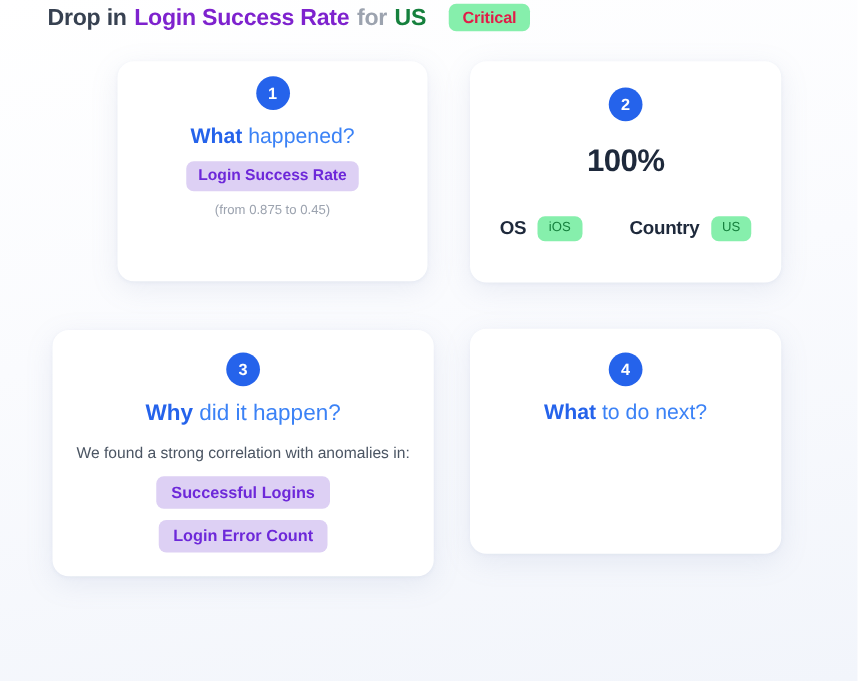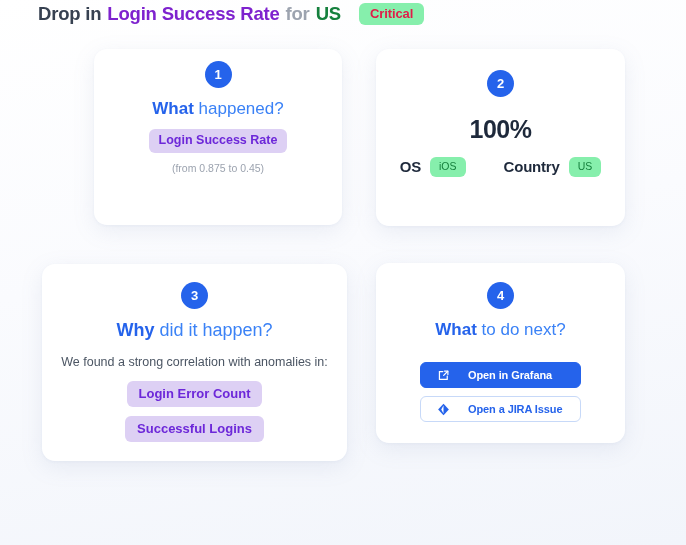--- a/index.html
+++ b/index.html
@@ -125,21 +125,21 @@
   #card-2 .num-circle { margin-top: 21px; }
   .big-pct {
     margin-top: 17px;
     font-size: 25px;
     font-weight: bold;
     color: #1e293b;
     letter-spacing: -0.5px;
     line-height: 30px;
   }
   .dim-row {
-    margin-top: 13px;
+    margin-top: 29px;
     display: flex;
     justify-content: center;
     align-items: center;
     gap: 38px;
   }
   .dim {
     display: flex;
     align-items: center;
     gap: 9px;
   }
@@ -255,45 +255,23 @@
   </div>
 </div>
 
 <div class="card" id="card-3">
   <div class="num-circle">3</div>
   <div class="card-heading">
     <span class="kw">Why</span><span> did it happen?</span>
   </div>
   <div class="corr-text">We found a strong correlation with anomalies in:</div>
   <div class="pill-stack">
+    <span class="pill-purple">Successful Logins</span>
     <span class="pill-purple">Login Error Count</span>
-    <span class="pill-purple">Successful Logins</span>
   </div>
 </div>
 
 <div class="card" id="card-4">
   <div class="num-circle">4</div>
   <div class="card-heading">
     <span class="kw">What</span><span> to do next?</span>
   </div>
-  <div class="btn-stack">
-    <div class="btn btn-primary">
-      <span class="ico">
-        <svg width="13" height="13" viewBox="0 0 16 16" fill="none">
-          <path d="M3 3.2h4.2" stroke="#ffffff" stroke-width="1.5" stroke-linecap="round"></path>
-          <path d="M3 3.2v9.6h9.6V8.6" stroke="#ffffff" stroke-width="1.5" stroke-linecap="round" stroke-linejoin="round" fill="none"></path>
-          <path d="M9.2 2.6h4.2v4.2" stroke="#ffffff" stroke-width="1.5" stroke-linecap="round" stroke-linejoin="round" fill="none"></path>
-          <path d="M13.2 2.8L8.2 7.8" stroke="#ffffff" stroke-width="1.5" stroke-linecap="round"></path>
-        </svg>
-      </span>
-      <span>Open in Grafana</span>
-    </div>
-    <div class="btn btn-secondary">
-      <span class="ico">
-        <svg width="13" height="13" viewBox="0 0 16 16">
-          <path d="M8 0.8L14.6 8 8 15.2 1.4 8z" fill="#2563eb"></path>
-          <path d="M8 3.2L5.2 8 8 12.8z" fill="#ffffff"></path>
-        </svg>
-      </span>
-      <span>Open a JIRA Issue</span>
-    </div>
-  </div>
 </div>
 
 </body></html>

